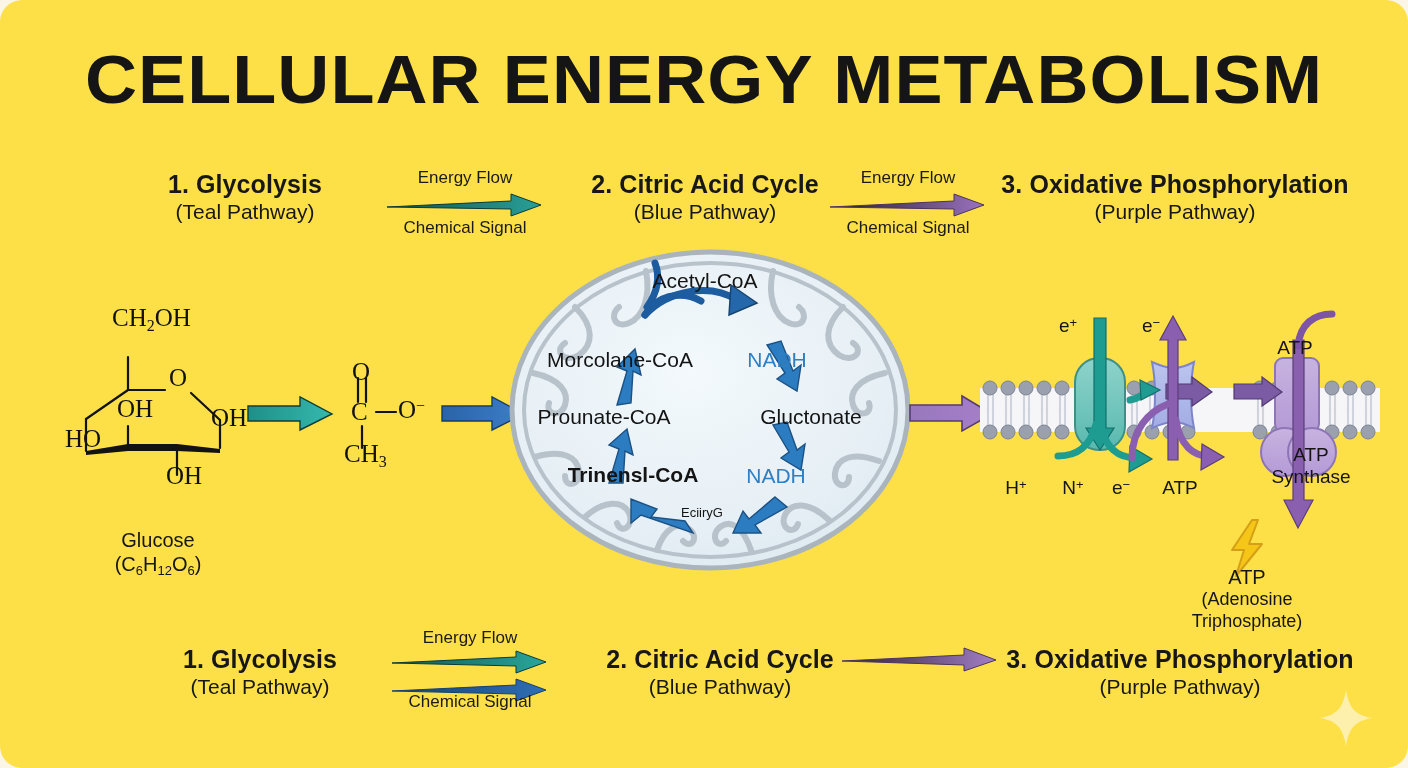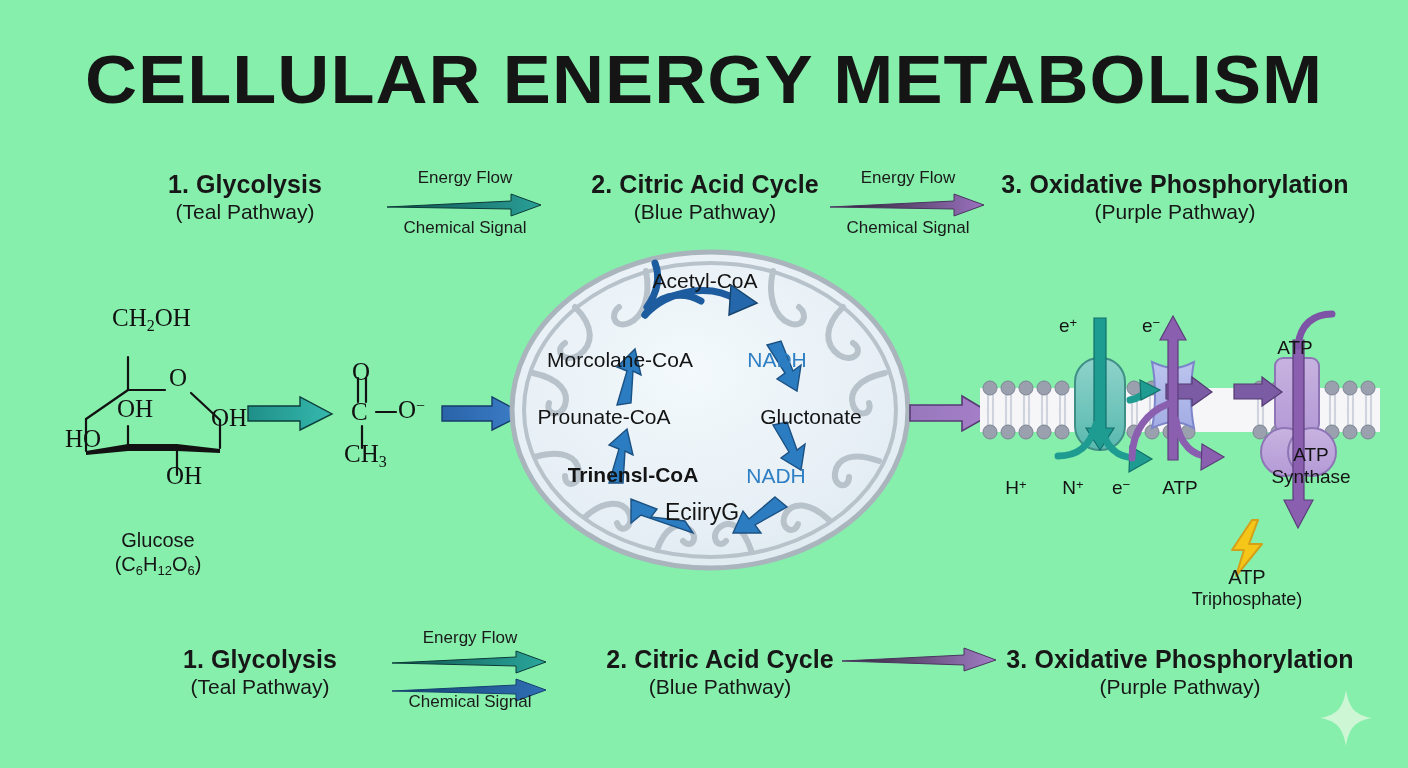--- a/index.html
+++ b/index.html
@@ -6,21 +6,22 @@
   * { box-sizing: border-box; margin: 0; padding: 0; }
   html, body {
     width: 1408px; height: 768px;
     background: #faf5e4;
     font-family: "Liberation Sans", sans-serif;
     overflow: hidden;
   }
   #stage {
     position: relative;
     width: 1408px; height: 768px;
-    background: #86efac;
+    background: #fde047;
+    border-radius: 22px;
   }
   .abs { position: absolute; }
 
   
   #title {
     position: absolute;
     top: 40px; left: 0; width: 1408px;
     text-align: center;
     font-family: "Liberation Sans Narrow", "Liberation Sans", sans-serif;
     font-size: 68px;
@@ -85,21 +86,21 @@
 
   
   .cycle-label {
     position: absolute;
     font-size: 21px;
     color: #141414;
     white-space: nowrap;
     transform: translate(-50%, -50%);
   }
   .cycle-label.nadh { color: #2f7fc4; }
-  .cycle-label.small { font-size: 23px; }
+  .cycle-label.small { font-size: 13px; }
 
   
   .etc-label {
     position: absolute;
     font-size: 19px;
     color: #141414;
     white-space: nowrap;
     transform: translate(-50%, -50%);
   }
   .etc-label .sup { font-size: 13px; vertical-align: 0.45em; }
@@ -471,20 +472,21 @@
   <div class="etc-label two-line" style="left:1311px; top:466px;">
     <div>ATP</div>
     <div>Synthase</div>
   </div>
 
   <svg class="abs" style="left:1222px; top:518px;" width="52" height="60">
     <path d="M30,2 L10,32 L22,32 L14,58 L40,26 L27,26 L36,2 Z" fill="#f5c518" stroke="#d4a017" stroke-width="2" stroke-linejoin="round"></path>
   </svg>
   <div id="atp-output">
     <div>ATP</div>
+    <div class="atp-sub">(Adenosine</div>
     <div class="atp-sub">Triphosphate)</div>
   </div>
 
   <div class="pathway-label" style="left:105px; top:645px; width:310px;">
     <div class="pl-main">1. Glycolysis</div>
     <div class="pl-sub">(Teal Pathway)</div>
   </div>
 
   <div class="flow-group" style="left:390px; top:628px; width:160px; height:84px;">
     <div class="flow-cap top">Energy Flow</div>

